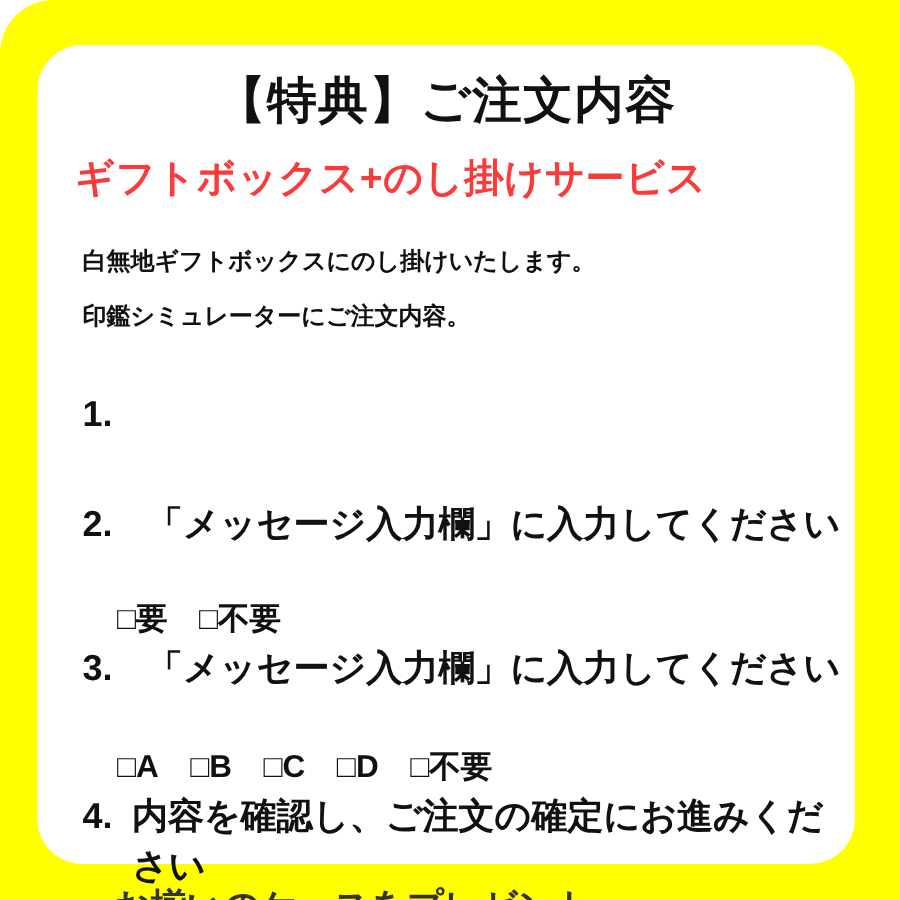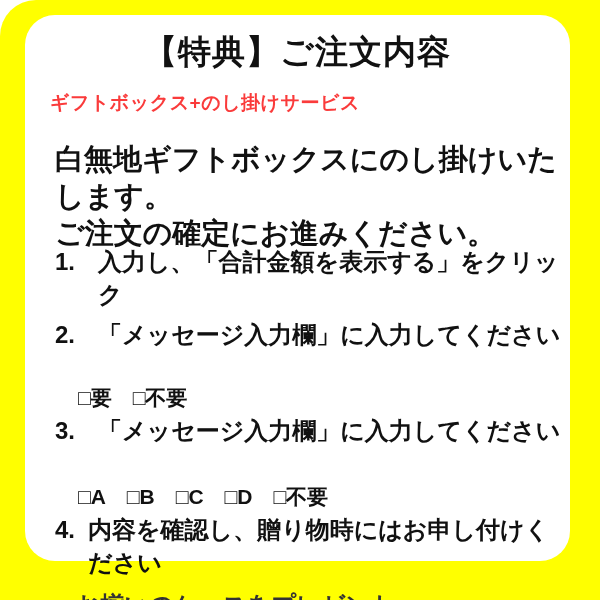--- a/index.html
+++ b/index.html
@@ -17,38 +17,38 @@
   }
   .canvas{
     position:relative;width:600px;height:600px;background:#ffffff;overflow:hidden;
   }
   .yellow-bg{
     position:absolute;inset:0;
     background:var(--bg-yellow);
     border-top-left-radius:36px;
   }
   .card{
-    position:absolute;left:25px;top:15px;width:545px;height:546px;
+    position:absolute;left:25px;top:30px;width:545px;height:546px;
     background:var(--card-white);
     border-radius:30px;
   }
   .title{
     position:absolute;left:0;top:16px;width:100%;
     text-align:center;
     font-size:33px;line-height:42px;font-weight:800;
     color:var(--ink);letter-spacing:1px;
   }
   .subtitle{
     position:absolute;left:25px;top:72px;
-    font-size:19px;line-height:32px;font-weight:800;
+    font-size:26px;line-height:32px;font-weight:800;
     color:var(--accent);letter-spacing:0.5px;
   }
   .intro{
     position:absolute;left:30px;top:126px;
-    font-size:29px;line-height:37px;font-weight:700;
+    font-size:16px;line-height:37px;font-weight:700;
     color:var(--ink);letter-spacing:0px;
   }
   .step{
     position:absolute;left:30px;display:flex;align-items:flex-start;
     font-size:24px;line-height:33px;font-weight:700;color:var(--ink);
   }
   .step .num{flex:0 0 33px;}
   .step .line2{margin-left:10px;}
   #step-1{top:230px;}
   #step-2{top:303px;}
@@ -74,27 +74,26 @@
   <div class="yellow-bg"></div>
 
   <div class="card">
 
     <div class="title">【特典】ご注文内容</div>
 
     <div class="subtitle">ギフトボックス+のし掛けサービス</div>
 
     <div class="intro">
       <div>白無地ギフトボックスにのし掛けいたします。</div>
-      <div>ご注文の確定にお進みください。</div>
+      <div>印鑑シミュレーターにご注文内容。</div>
     </div>
 
     <div class="step" id="step-1">
       <span class="num">1.</span>
       <span class="lines">
-        <div class="line2">入力し、「合計金額を表示する」をクリック</div>
       </span>
     </div>
 
     <div class="step" id="step-2">
       <span class="num">2.</span>
       <span class="lines">
         <div class="line2">「メッセージ入力欄」に入力してください</div>
       </span>
     </div>
 
@@ -114,21 +113,21 @@
       <span>□A</span>
       <span>□B</span>
       <span>□C</span>
       <span>□D</span>
       <span>□不要</span>
     </div>
 
     <div class="step" id="step-4">
       <span class="num">4.</span>
       <span class="lines">
-        <div>内容を確認し、贈り物時にはお申し付けください</div>
+        <div>内容を確認し、ご注文の確定にお進みください</div>
       </span>
     </div>
 
   </div>
 
   <div class="clipped-bottom">お揃いのケースをプレゼント</div>
 
 </div>
 
 </body></html>

